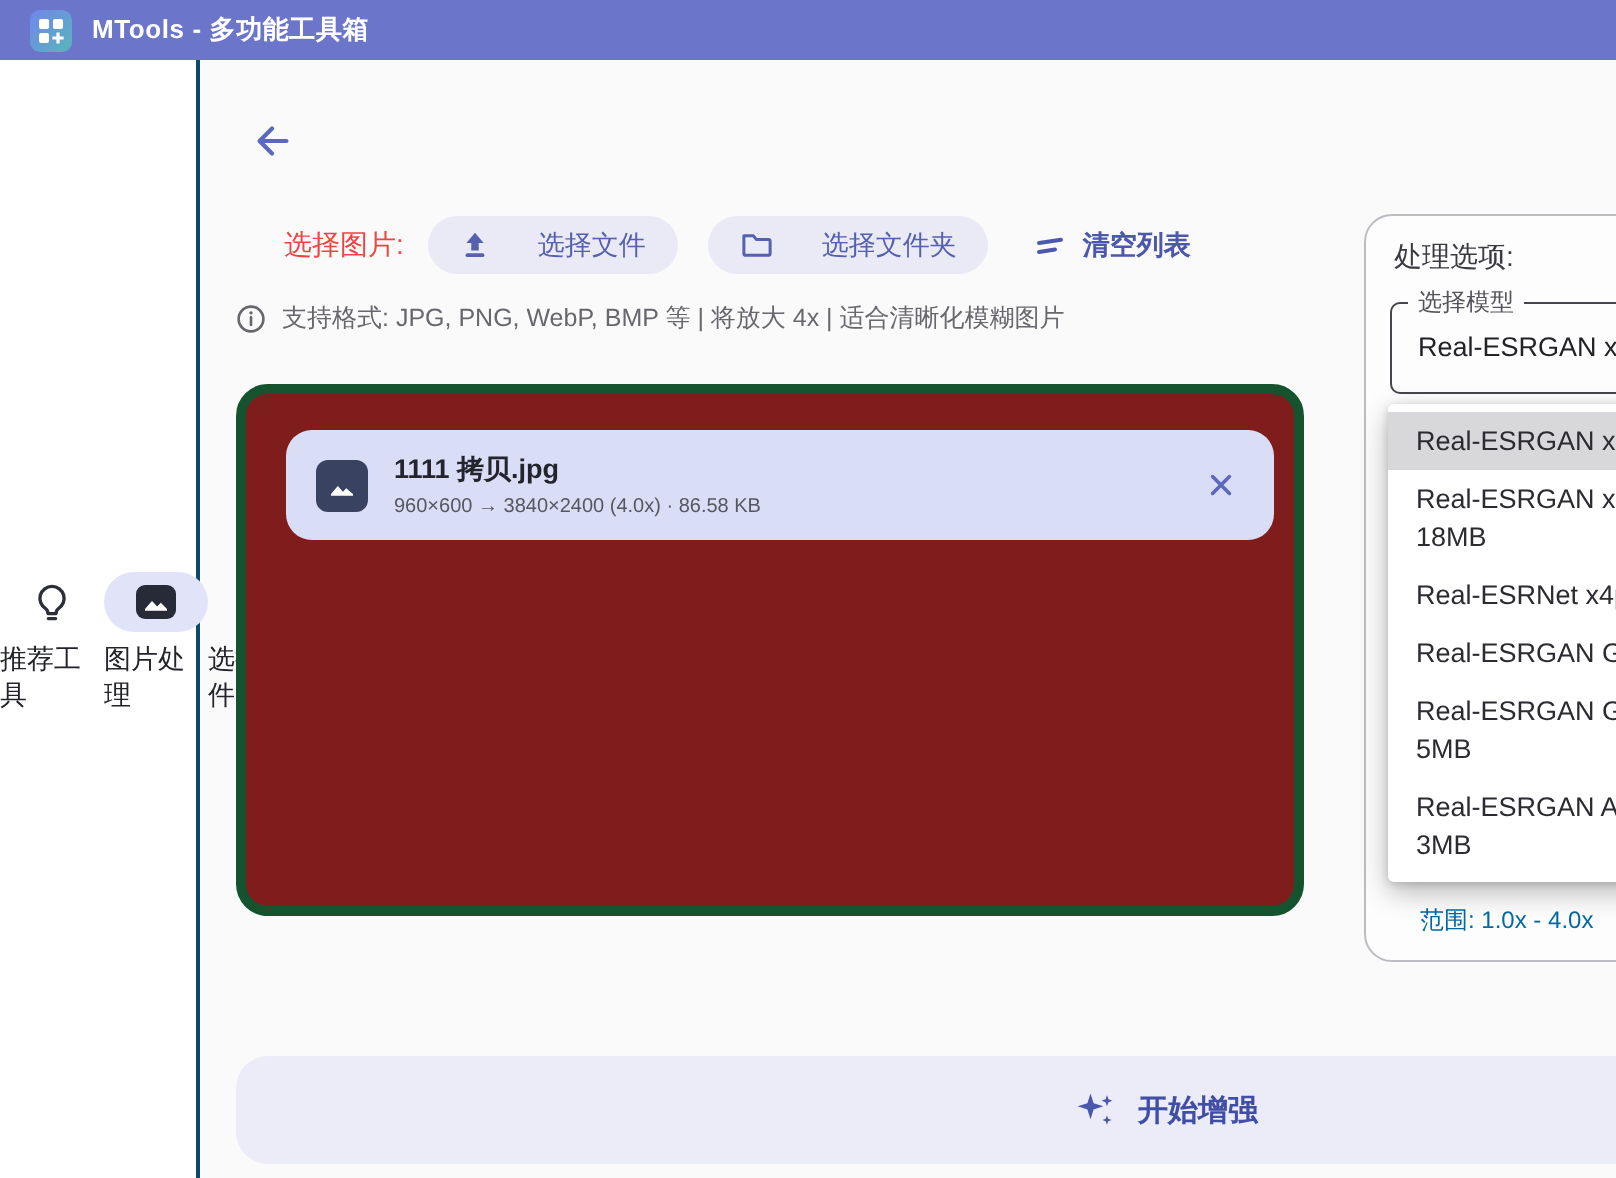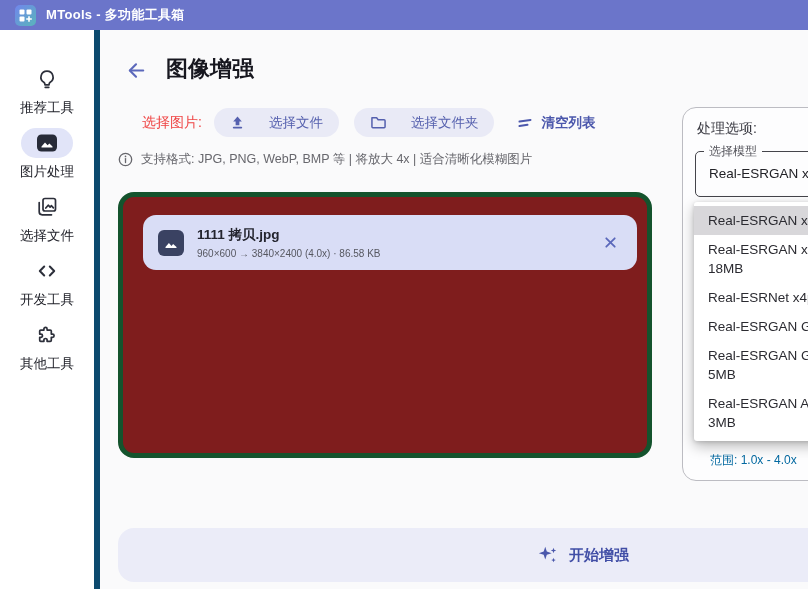--- a/index.html
+++ b/index.html
@@ -15,22 +15,22 @@
   }
   .app-icon {
     width:21px; height:21px; border-radius:5px; flex:0 0 auto;
     background:linear-gradient(135deg,#6f8ae8 10%,#5ab3bd 95%);
     display:grid; place-items:center;
   }
   .app-title { color:#ffffff; font-size:13px; font-weight:bold; letter-spacing:.3px; }
   
   .sidebar {
     position:absolute; left:0; top:30px; width:100px; height:559px;
-    background:#ffffff; border-right:6px solid #0c4a6e;
-    display:flex; flex-direction:column; align-items:center; padding-top:34px;
+    background:#ffffff; border-right:2px solid #0c4a6e;
+    display:flex; flex-direction:row; align-items:center; padding-top:34px;
   }
   .nav-item { display:flex; flex-direction:column; align-items:center; margin-bottom:11px; cursor:pointer; }
   .nav-icon-wrap { width:52px; height:30px; border-radius:15px; display:grid; place-items:center; color:#2c2f3a; }
   .nav-item.active .nav-icon-wrap { background:#e1e4f8; }
   .nav-label { margin-top:5px; font-size:13.5px; color:#22232b; }
   
   .back-btn { position:absolute; left:122px; top:56px; width:28px; height:28px; color:#5b68bb;
     background:none; border:none; cursor:pointer; display:grid; place-items:center; }
   .page-title { position:absolute; left:166px; top:54px; font-size:22px; font-weight:bold; color:#17171f; }
   
@@ -153,21 +153,20 @@
       <span class="nav-label">其他工具</span>
     </div>
   </nav>
 
   <button class="back-btn">
     <svg width="23" height="23" viewBox="0 0 24 24" fill="none" stroke="currentColor" stroke-width="2.2" stroke-linecap="round" stroke-linejoin="round">
       <path d="M19 12H5.5"></path>
         <path d="M11.5 5.5L5 12l6.5 6.5"></path>
     </svg>
   </button>
-  <h1 class="page-title">图像增强</h1>
 
   <div class="controls">
     <span class="controls-label">选择图片:</span>
     <button class="pill">
       <span>
         <svg width="15" height="15" viewBox="0 0 16 16" fill="currentColor">
           <path d="M8 1.5l4.6 5.4H10v4H6v-4H3.4z"></path>
           <rect x="3" y="12.4" width="10" height="2" rx="1"></rect>
         </svg>
       </span>

